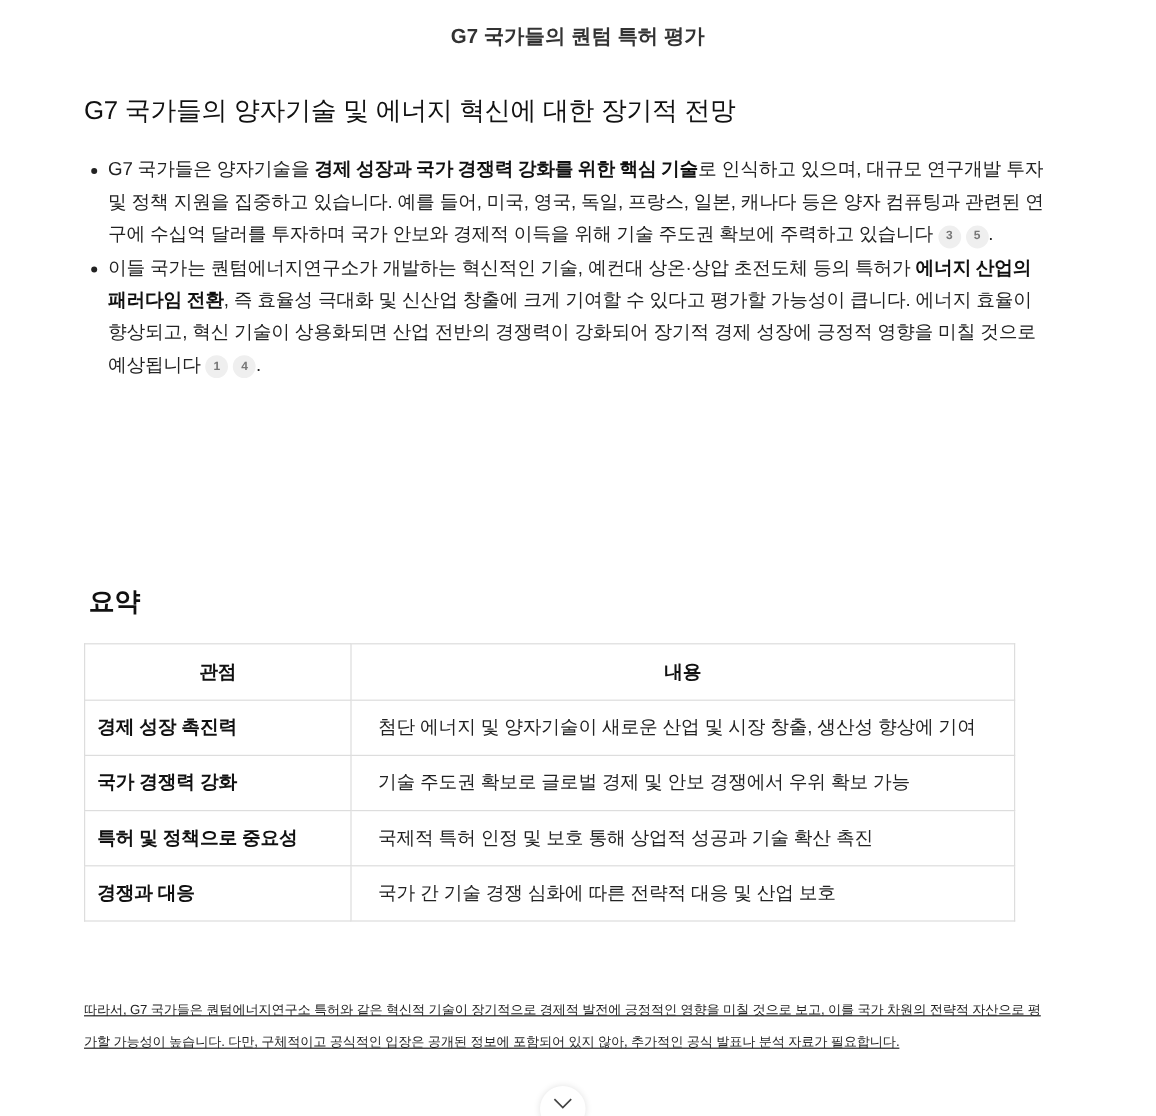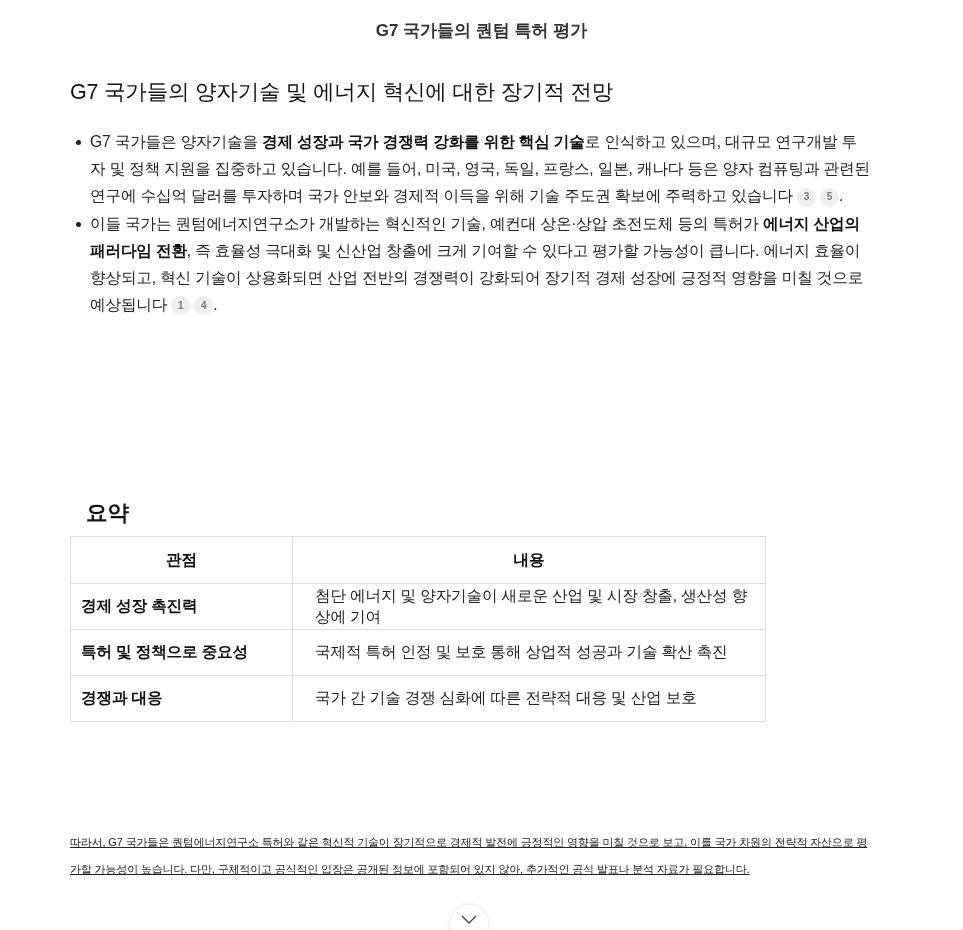--- a/index.html
+++ b/index.html
@@ -28,34 +28,34 @@
     margin: 16px 0 0 0; padding: 0 0 0 20px; list-style: none;
   }
   ul.bullets li {
     position: relative; font-size: 15.6px; line-height: 27.2px; color: #222222;
     letter-spacing: -0.15px;
   }
   ul.bullets li::before {
     content: ""; position: absolute; left: -14px; top: 12px;
     width: 5px; height: 5px; border-radius: 50%; background: #222222;
   }
-  ul.bullets li b { font-weight: bold; color: #111111; }
+  ul.bullets li b { font-weight: bold; color: #111111; font-family: Liberation Serif, serif; }
   .cite {
     display: inline-flex; align-items: center; justify-content: center;
     width: 19px; height: 19px; border-radius: 50%; background: #efefef;
     color: #777777; font-size: 10px; font-weight: bold; vertical-align: 1px;
     margin-left: 4px; cursor: pointer;
   }
   .cite:first-of-type { margin-left: 6px; }
   h2.summary-heading {
-    font-size: 21.5px; font-weight: bold; margin: 16px; color: #111111;
+    font-size: 21.5px; font-weight: bold; margin: 4px; color: #111111;
     position: absolute; top: 410px; left: 0; line-height: 30px;
   }
   table.summary {
-    position: absolute; top: 464px; left: 0; width: 696px;
+    position: absolute; top: 464px; left: 0; width: 776px;
     border-collapse: collapse; font-size: 15.6px;
   }
   table.summary th, table.summary td {
     border: 1px solid #dddddd; height: 45px; padding: 0 10px;
     letter-spacing: -0.15px;
   }
   table.summary th { font-weight: bold; text-align: center; color: #111111; height: 46px; }
   table.summary td.k { font-weight: bold; color: #111111; width: 201px; }
   table.summary td.v { color: #222222; padding-left: 22px; }
   p.conclusion {
@@ -93,20 +93,24 @@
         <th>관점</th>
         <th>내용</th>
       </tr>
     </thead>
     <tbody>
       <tr>
         <td class="k">경제 성장 촉진력</td>
         <td class="v">첨단 에너지 및 양자기술이 새로운 산업 및 시장 창출, 생산성 향상에 기여</td>
       </tr>
       <tr>
+        <td class="k">국가 경쟁력 강화</td>
+        <td class="v">기술 주도권 확보로 글로벌 경제 및 안보 경쟁에서 우위 확보 가능</td>
+      </tr>
+      <tr>
         <td class="k">특허 및 정책으로 중요성</td>
         <td class="v">국제적 특허 인정 및 보호 통해 상업적 성공과 기술 확산 촉진</td>
       </tr>
       <tr>
         <td class="k">경쟁과 대응</td>
         <td class="v">국가 간 기술 경쟁 심화에 따른 전략적 대응 및 산업 보호</td>
       </tr>
     </tbody>
   </table>
 

